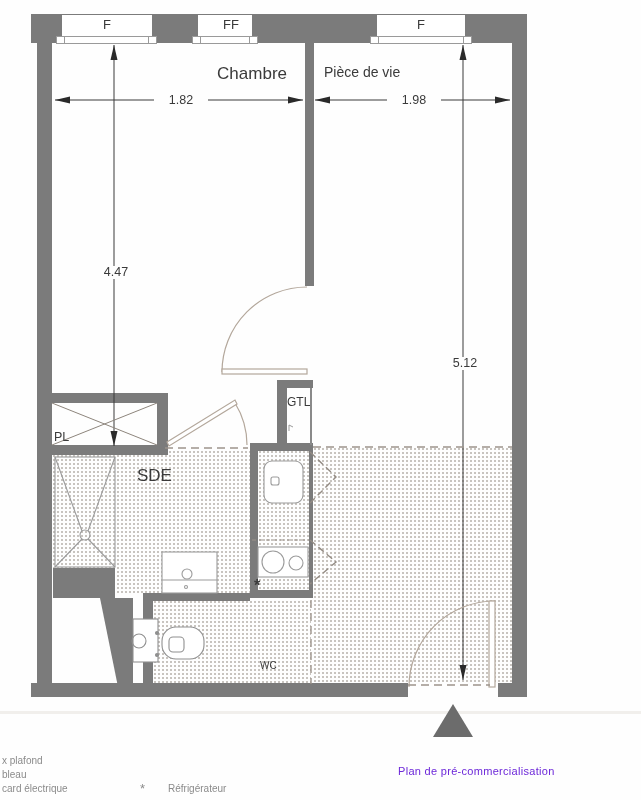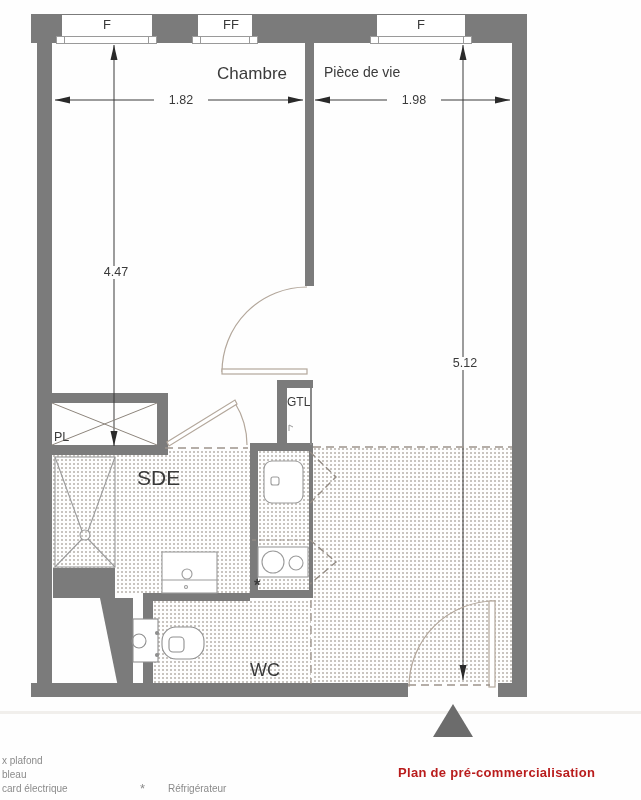--- a/index.html
+++ b/index.html
@@ -158,33 +158,33 @@
 
     <polygon points="433,737 473,737 453,704" fill="#6c6c6c"></polygon>
   </svg>
 
   <span class="lbl center" style="left:62px;top:18px;width:90px;font-size:13px;">F</span>
   <span class="lbl center" style="left:198px;top:18px;width:66px;font-size:13px;">FF</span>
   <span class="lbl center" style="left:377px;top:18px;width:88px;font-size:13px;">F</span>
 
   <span class="lbl right" style="left:200px;top:65px;width:87px;font-size:17px;">Chambre</span>
   <span class="lbl" style="left:324px;top:65px;font-size:14px;">Pièce de vie</span>
-  <span class="lbl" style="left:137px;top:467px;font-size:21px;">SDE</span>
+  <span class="lbl" style="left:137px;top:467px;font-size:17px;">SDE</span>
   <span class="lbl" style="left:287px;top:396px;font-size:12px;">GTL</span>
   <span class="lbl" style="left:54px;top:431px;font-size:12.5px;">PL</span>
-  <span class="lbl" style="left:250px;top:661px;font-size:18px;">WC</span>
+  <span class="lbl" style="left:260px;top:661px;font-size:10px;">WC</span>
 
   <span class="lbl center dim" style="left:154px;top:94px;width:50px;">1.82</span>
   <span class="lbl center dim" style="left:387px;top:94px;width:50px;">1.98</span>
   <span class="lbl center dim" style="left:90px;top:238px;width:48px;margin-top:28px;">4.47</span>
   <span class="lbl center dim" style="left:439px;top:357px;width:48px;">5.12</span>
 
   <span class="lbl" style="left:254px;top:578px;font-size:16px;font-weight:bold;">*</span>
 
   <span class="legend" style="left:2px;top:756px;">x plafond</span>
   <span class="legend" style="left:2px;top:770px;">bleau</span>
   <span class="legend" style="left:2px;top:784px;">card électrique</span>
   <span class="legend" style="left:140px;top:782px;font-size:13px;">*</span>
   <span class="legend" style="left:168px;top:784px;">Réfrigérateur</span>
 
-  <span class="lbl" style="left:398px;top:766px;font-size:13px;color:#b91c1c;letter-spacing:0.3px;font-weight:bold;">Plan de pré-commercialisation</span>
+  <span class="lbl" style="left:398px;top:766px;font-size:11px;color:#6d28d9;letter-spacing:0.3px;">Plan de pré-commercialisation</span>
 
 </div>
 
 </body></html>

